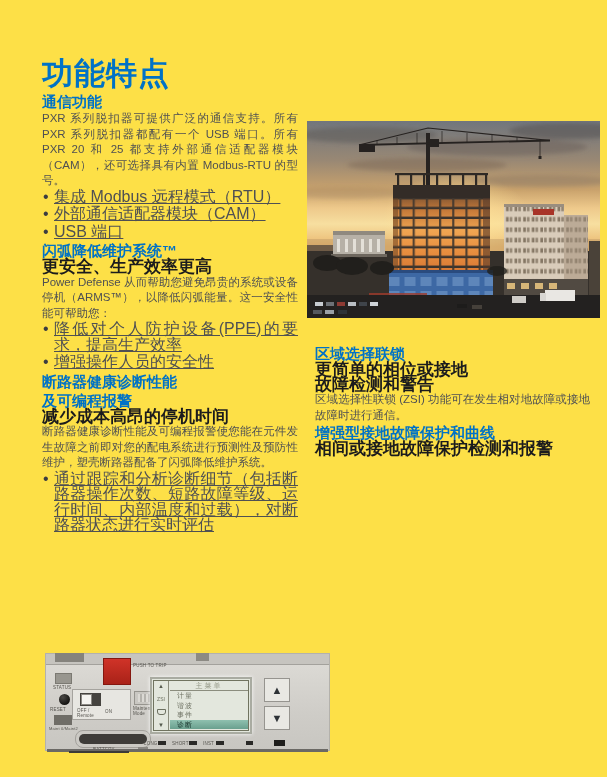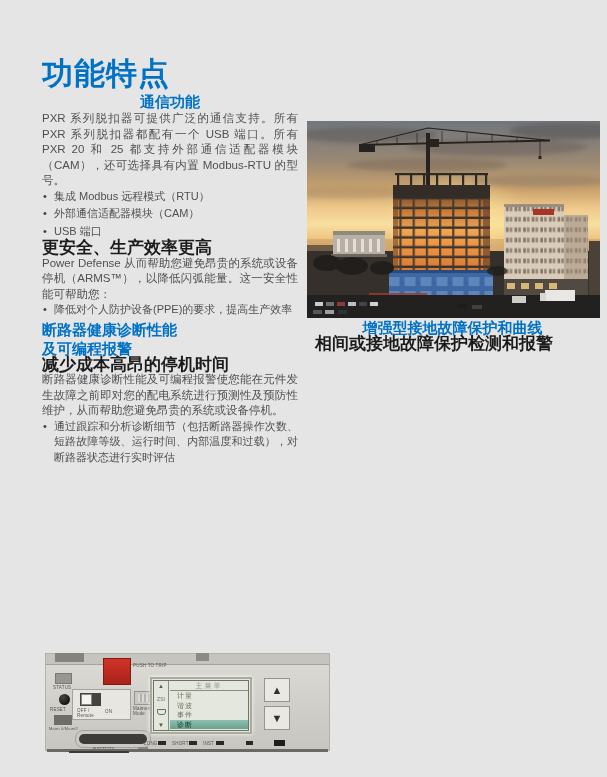--- a/index.html
+++ b/index.html
@@ -1,17 +1,17 @@
 <!DOCTYPE html>
 <html><head>
 <meta charset="utf-8">
 <style>
   html,body{margin:0;padding:0;background:#ffffff;}
   .page{
-    position:relative;width:607px;height:777px;background:#e5e5e5;overflow:hidden;
+    position:relative;width:607px;height:777px;background:#fde047;overflow:hidden;
     font-family:"Liberation Sans","DejaVu Sans",sans-serif;
     -webkit-font-smoothing:antialiased;
   }
   
   .col-left{position:absolute;left:42px;top:0;width:256px;}
   h1.page-title{
     font-size:31px;line-height:36px;font-weight:bold;color:#0072c6;
     margin:56px 0 0 0;letter-spacing:1px;
   }
   h2.sec{
@@ -19,25 +19,25 @@
   }
   h3.sub{
     font-size:17px;line-height:14.5px;font-weight:bold;color:#1b1b1d;margin:0;
   }
   p.body{
     font-size:11.5px;line-height:15.5px;color:#4f5053;margin:0;
     text-align:justify;
   }
   ul.blist{list-style:none;margin:0;padding:0;}
   ul.blist li{
-    position:relative;padding-left:12px;font-size:11px;line-height:15.5px;
-    color:#4f5053;text-align:justify;
+    position:relative;padding-left:12px;font-size:16px;line-height:15.5px;
+    color:#4f5053;text-align:justify;text-decoration:underline;
   }
   ul.blist li::before{content:"•";position:absolute;left:1px;top:0;color:#3c3d40;}
-  .mt30{margin-top:30px;text-align:center;} .mt36{margin-top:36px;} .mt38{margin-top:38px;}
+  .mt30{margin-top:30px;} .mt36{margin-top:36px;} .mt38{margin-top:38px;}
   .mt12{margin-top:12px;} .mt10{margin-top:10px;} .mt9{margin-top:9px;}
   .mt8{margin-top:8px;}  .mt4{margin-top:4px;}  .mt3{margin-top:3px;} .mt2{margin-top:2px;}
   ul.gap li{margin-bottom:7px;}
   ul.tight li{margin-bottom:2px;}
 
   
   .col-right{position:absolute;left:307px;top:121px;width:293px;}
   .photo{width:293px;height:197px;overflow:hidden;background:#9a8d79;}
   .photo svg{display:block;}
   .rc-text{padding-left:8px;padding-right:10px;}
@@ -104,31 +104,33 @@
       <h2 class="sec mt30">通信功能</h2>
       <p class="body mt12">PXR 系列脱扣器可提供广泛的通信支持。所有 PXR 系列脱扣器都配有一个 USB 端口。所有 PXR 20 和 25 都支持外部通信适配器模块（CAM），还可选择具有内置 Modbus-RTU 的型号。</p>
       <ul class="blist tight mt10">
         <li>集成 Modbus 远程模式（RTU）</li>
         <li>外部通信适配器模块（CAM）</li>
         <li>USB 端口</li>
       </ul>
     </section>
 
     <section>
+      <h2 class="sec mt36">闪弧降低维护系统™</h2>
       <h3 class="sub mt9">更安全、生产效率更高</h3>
       <p class="body mt2">Power Defense 从而帮助您避免昂贵的系统或设备停机（ARMS™），以降低闪弧能量。这一安全性能可帮助您：</p>
       <ul class="blist tight mt4">
         <li>降低对个人防护设备(PPE)的要求，提高生产效率</li>
+        <li>增强操作人员的安全性</li>
       </ul>
     </section>
 
     <section>
       <h2 class="sec mt38"><span>断路器健康诊断性能</span><br><span>及可编程报警</span></h2>
       <h3 class="sub mt8">减少成本高昂的停机时间</h3>
-      <p class="body mt3">断路器健康诊断性能及可编程报警使您能在元件发生故障之前即对您的配电系统进行预测性及预防性维护，从而帮助您避免昂贵的系统或设备停机。</p>
+      <p class="body mt3">断路器健康诊断性能及可编程报警使您能在元件发生故障之前即对您的配电系统进行预测性及预防性维护，塑壳断路器配备了闪弧降低维护系统。</p>
       <ul class="blist gap mt8">
         <li>通过跟踪和分析诊断细节（包括断路器操作次数、短路故障等级、运行时间、内部温度和过载），对断路器状态进行实时评估</li>
       </ul>
     </section>
   </div>
 
   <div class="col-right">
 
     <div class="photo">
       <svg width="293" height="197" viewBox="0 0 293 197" xmlns="http://www.w3.org/2000/svg">
@@ -270,20 +272,25 @@
           <rect x="150" y="183" width="10" height="4" fill="#1d1c1b"></rect>
           <rect x="165" y="184" width="10" height="4" fill="#45403a"></rect>
           <rect x="205" y="175" width="14" height="7" fill="#cfccc7"></rect>
           <rect x="238" y="169" width="30" height="11" fill="#e9e7e3"></rect>
           <rect x="233" y="172" width="6" height="8" fill="#d8d6d2"></rect>
         </g>
       </svg>
     </div>
 
     <div class="rc-text">
+      <section>
+        <h2 class="sec" style="margin-top:26px;">区域选择联锁</h2>
+        <h3 class="sub mt8"><span>更简单的相位或接地</span><br><span>故障检测和警告</span></h3>
+        <p class="body mt3">区域选择性联锁 (ZSI) 功能可在发生相对地故障或接地故障时进行通信。</p>
+      </section>
 
       <section>
         <h2 class="sec mt30">增强型接地故障保护和曲线</h2>
         <h3 class="sub mt9">相间或接地故障保护检测和报警</h3>
       </section>
     </div>
   </div>
 
   <div class="device">
     <div class="dv-body">

